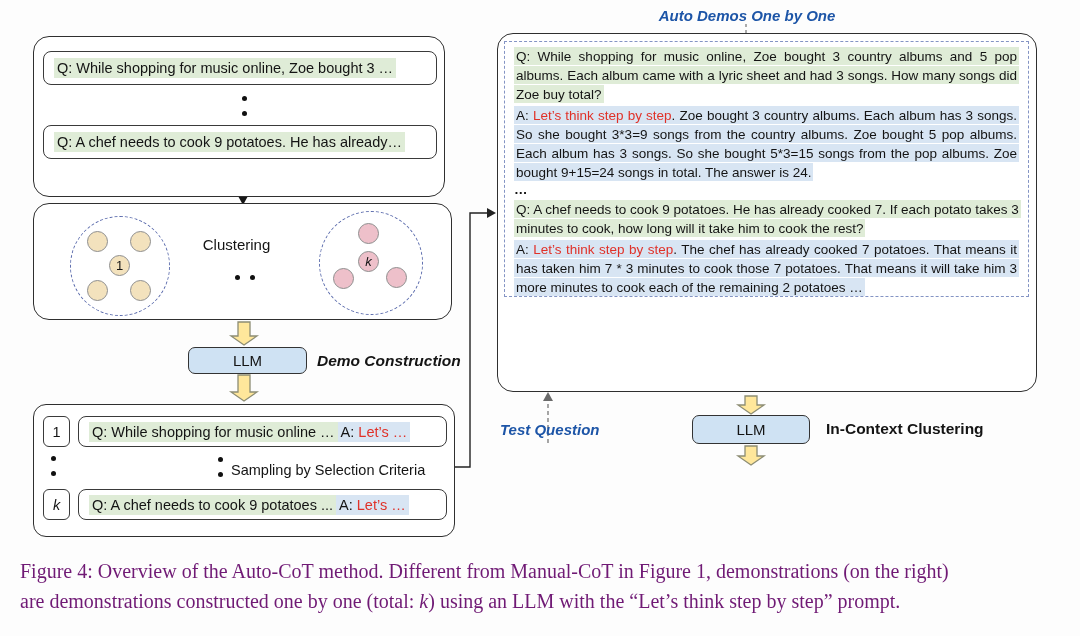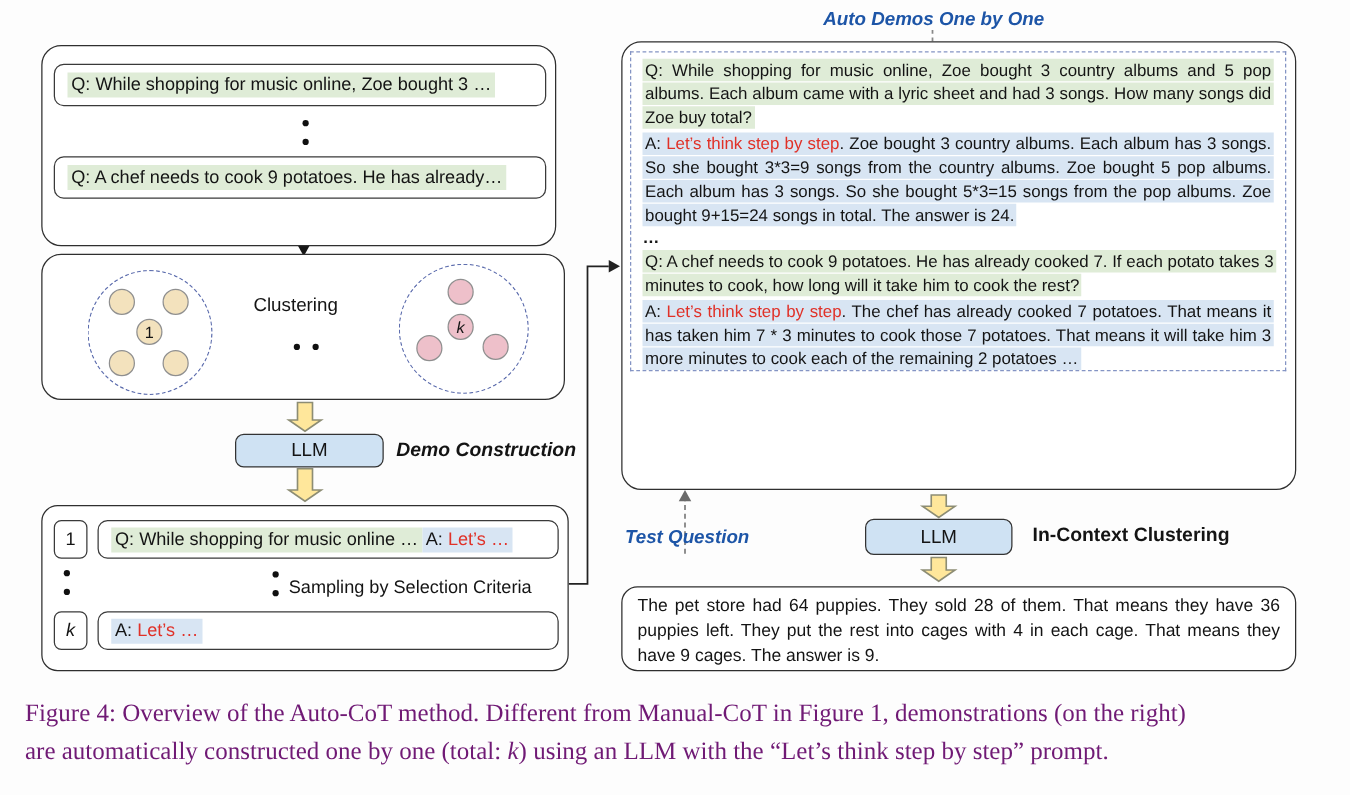--- a/index.html
+++ b/index.html
@@ -123,20 +123,21 @@
     <div class="bdot" style="left:17px;top:51px;"></div>
     <div class="bdot" style="left:17px;top:66px;"></div>
     <div class="bdot" style="left:184px;top:52px;"></div>
     <div class="bdot" style="left:184px;top:67px;"></div>
     <div class="lbl" style="left:197px;top:57px;font-size:14.5px;text-align:right;">Sampling by Selection Criteria</div>
 
     <div class="numbox" style="left:9px;top:84px;width:27px;height:31px;">
       <span style="font-style:italic;">k</span>
     </div>
     <div class="subbox" style="left:44px;top:84px;width:369px;height:31px;">
+      <span class="hl hl-g">Q: A chef needs to cook 9 potatoes ... </span>
         <span class="hl hl-b"><span>A: </span><span class="red">Let’s …</span></span>
     </div>
   </div>
 
   <div class="bluelbl" style="position:absolute;left:600px;top:7px;width:294px;text-align:center;">Auto Demos One by One</div>
 
   <div class="box" style="left:497px;top:33px;width:540px;height:359px;">
 
     <div class="dashedbox dash-blue rp" style="left:6px;top:7px;width:525px;height:256px;">
       <p><span class="hl-g hlc">Q: While shopping for music online, Zoe bought 3 country albums and 5 pop albums. Each album came with a lyric sheet and had 3 songs. How many songs did Zoe buy total?</span></p>
@@ -148,20 +149,19 @@
 
   </div>
 
   <div class="bluelbl" style="position:absolute;left:500px;top:421px;">Test Question</div>
 
   <div class="llm" style="left:692px;top:415px;width:118px;height:29px;">
     <span>LLM</span>
   </div>
   <div class="lbl bold" style="left:826px;top:420px;">In-Context Clustering</div>
 
-  <div class="answer" style="left:497px;top:469px;width:540px;height:68px;">The pet store had 64 puppies. They sold 28 of them. That means they have 36 puppies left. They put the rest into cages with 4 in each cage. That means they have 9 cages. The answer is 9.</div>
 
   <div class="caption">
     <div>Figure 4: Overview of the Auto-CoT method. Different from Manual-CoT in Figure 1, demonstrations (on the right)</div>
-    <div><span>are automatically constructed one by one (total: </span><span class="it">k</span><span>) using an LLM with the “Let’s think step by step” prompt.</span></div>
+    <div><span>are demonstrations constructed one by one (total: </span><span class="it">k</span><span>) using an LLM with the “Let’s think step by step” prompt.</span></div>
   </div>
 
 </div>
 
 </body></html>

